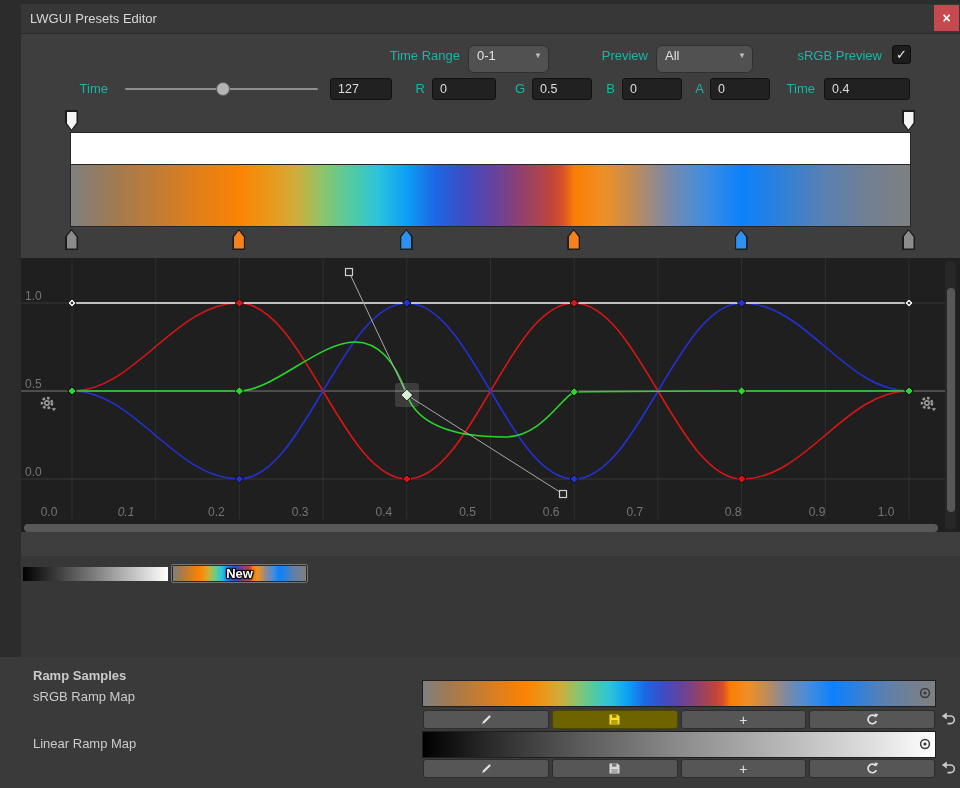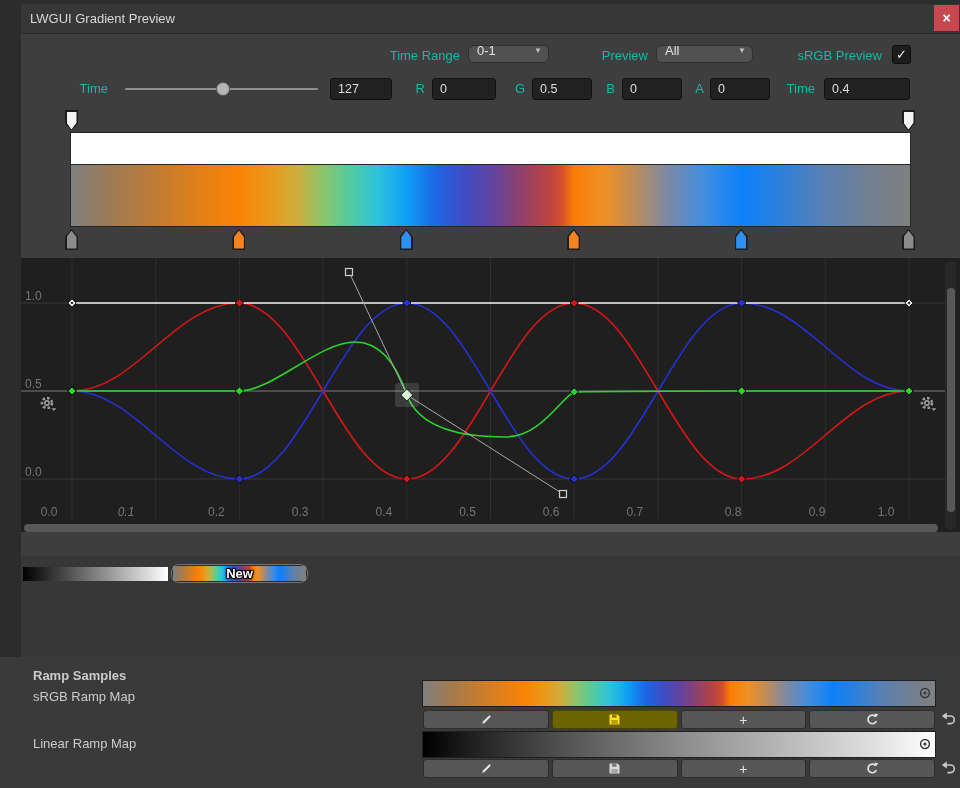--- a/index.html
+++ b/index.html
@@ -9,21 +9,21 @@
   
   .popup{position:absolute;left:21px;top:4px;width:939px;height:653px;background:#3e3e3e;
     border-bottom:1px solid #282828;border-bottom-left-radius:6px;}
   .titlebar{position:absolute;left:21px;top:4px;width:939px;height:29px;background:#373737;
     border-bottom:1px solid #2a2a2a;}
   .title-text{position:absolute;left:9px;top:0;line-height:29px;color:#d8d8d8;font-size:13px;}
   .close-btn{position:absolute;left:934px;top:5px;width:25px;height:26px;background:#c5494e;
     color:#fff;font-weight:bold;font-size:14px;display:flex;align-items:center;justify-content:center;cursor:default;}
   .lbl{position:absolute;height:21px;line-height:21px;color:#14b8a6;}
   .r{text-align:right;}
-  .dropdown{position:absolute;height:18px;background:#515151;border:1px solid #303030;border-radius:6px;
+  .dropdown{position:absolute;height:28px;background:#515151;border:1px solid #303030;border-radius:6px;
     box-sizing:border-box;display:flex;align-items:center;padding:0 6px 8px 8px;color:#e2e2e2;}
   .dropdown .dd-label{flex:1;font-size:13px;}
   .dropdown .dd-arrow{font-size:8px;color:#bdbdbd;margin-left:4px;}
   .checkbox{position:absolute;width:19px;height:19px;background:#1d1d1d;border:1px solid #0d0d0d;border-radius:3px;
     box-sizing:border-box;color:#efefef;font-size:13px;display:flex;align-items:center;justify-content:center;}
   .field{position:absolute;height:22px;background:#212121;border:1px solid #111;border-radius:3px;
     box-sizing:border-box;color:#dcdcdc;font-size:12.5px;line-height:20px;padding-left:7px;}
   .slider-track{position:absolute;left:125px;top:88px;width:193px;height:2px;background:#8f8f8f;border-radius:1px;}
   .slider-knob{position:absolute;left:216px;top:82px;width:14px;height:14px;border-radius:50%;background:#b4b4b4;
     border:1px solid #5a5a5a;box-sizing:border-box;}
@@ -41,21 +41,21 @@
   .hscroll{position:absolute;left:24px;top:524px;width:914px;height:8px;background:#585858;border-radius:4px;}
   .vscroll-track{position:absolute;left:945px;top:261px;width:11px;height:269px;background:#272727;border-radius:5px;}
   .vscroll-thumb{position:absolute;left:947px;top:288px;width:8px;height:224px;background:#585858;border-radius:4px;}
   
   .presets-header{position:absolute;left:21px;top:533px;width:939px;height:23px;background:#3e3e3e;
     border-top:1px solid #2b2b2b;border-bottom:1px solid #323232;box-sizing:border-box;}
   .presets-title{position:absolute;left:17px;top:0;line-height:22px;color:#d2d2d2;font-size:13px;}
   .presets-menu{position:absolute;right:16px;top:0;line-height:22px;color:#c0c0c0;font-size:15px;cursor:default;}
   .presets-body{position:absolute;left:21px;top:556px;width:939px;height:101px;background:#373737;}
   .swatch1{position:absolute;left:23px;top:567px;width:145px;height:14px;}
-  .swatch2{position:absolute;left:171px;top:564px;width:137px;height:19px;border:1px solid #747474;border-radius:8px;
+  .swatch2{position:absolute;left:171px;top:564px;width:137px;height:19px;border:1px solid #747474;border-radius:2px;
     box-sizing:border-box;background:#2a2a2a;}
   .swatch2-grad{position:absolute;left:1px;top:1px;right:1px;bottom:1px;}
   .swatch2-label{position:absolute;left:0;right:0;top:0;bottom:0;display:flex;align-items:center;justify-content:center;
     color:#fff;font-weight:bold;font-size:13px;
     text-shadow:1px 1px 1px #000,-1px -1px 1px #000,1px -1px 1px #000,-1px 1px 1px #000,0 0 3px #000;}
   
   .inspector{position:absolute;left:0;top:657px;width:960px;height:131px;background:#3a3a3a;}
   .insp-lbl{position:absolute;left:33px;color:#cbcbcb;font-size:13px;height:18px;line-height:18px;}
   .ramp-strip{position:absolute;left:423px;width:512px;height:25px;box-shadow:0 0 0 1px #1f1f1f;}
   .picker-icon{position:absolute;right:3px;top:5px;width:14px;height:14px;}
@@ -66,21 +66,21 @@
   .plus-glyph{font-size:14px;line-height:14px;color:#e2e2e2;}
   .undo-icon{position:absolute;left:941px;width:16px;height:16px;}
 </style>
 </head>
 <body>
 
 <div class="screen">
 
   <div class="popup"></div>
   <div class="titlebar">
-    <div class="title-text">LWGUI Gradient Preview</div>
+    <div class="title-text">LWGUI Presets Editor</div>
   </div>
   <div class="close-btn">
     <span>×</span>
   </div>
 
   <div class="lbl r" style="left:352px;top:45px;width:108px;">Time Range</div>
   <div class="dropdown" style="left:468px;top:45px;width:81px;">
     <span class="dd-label">0-1</span>
     <span class="dd-arrow">▼</span>
   </div>

